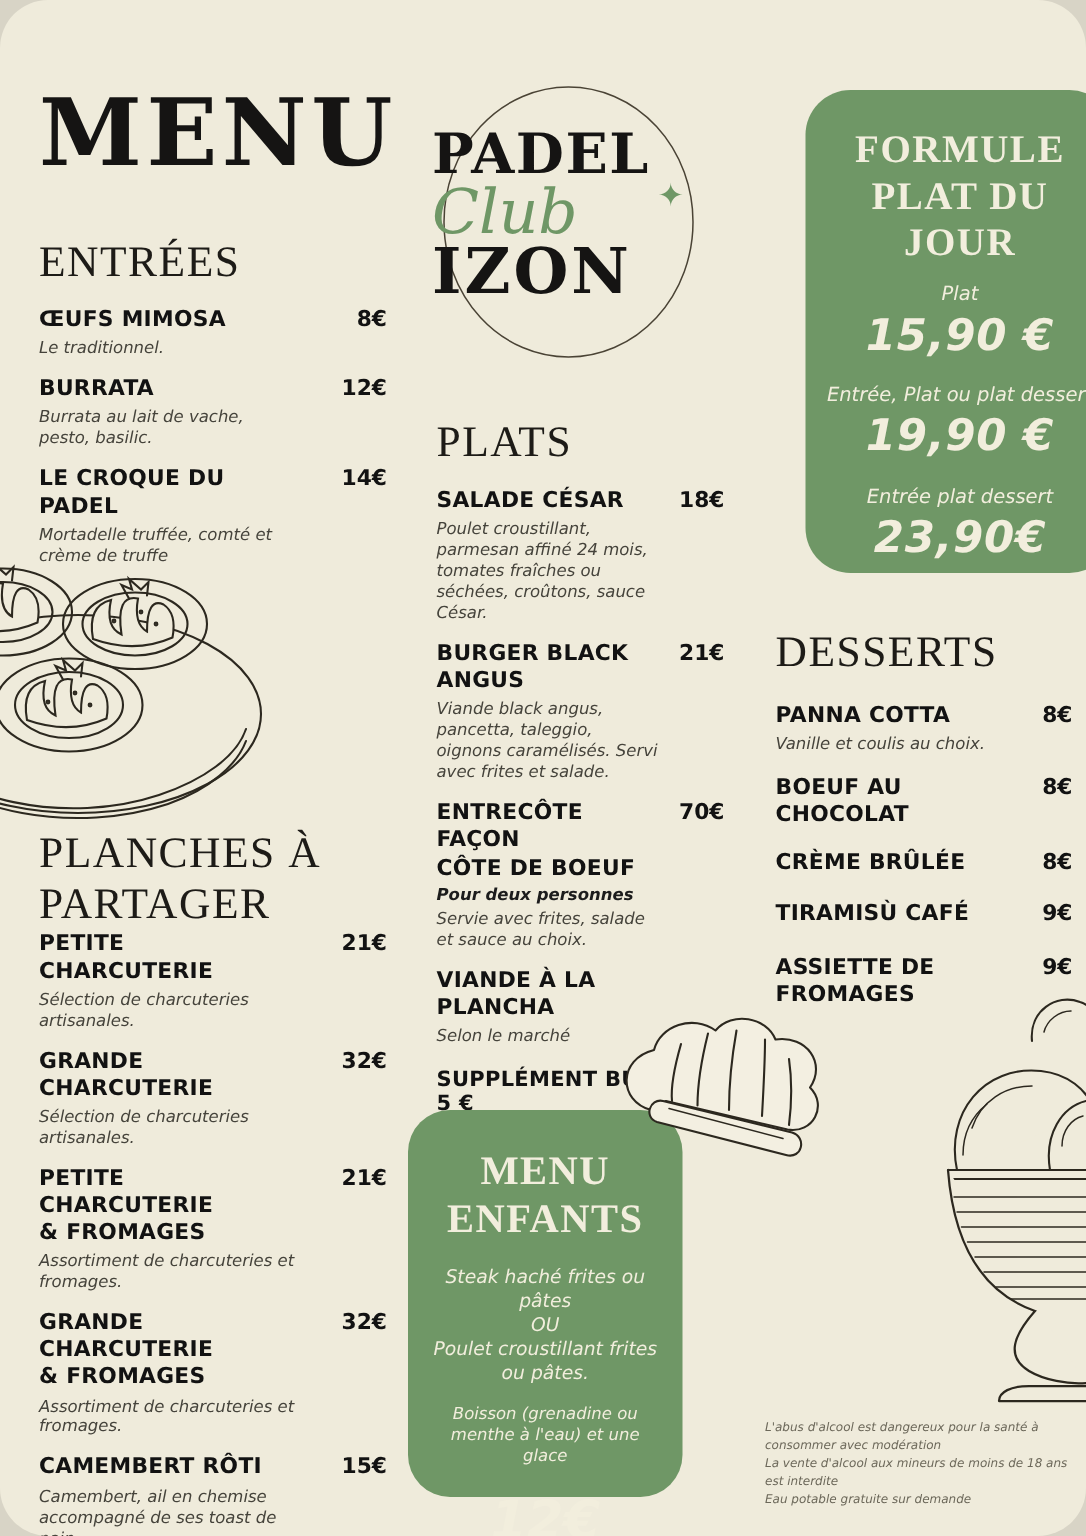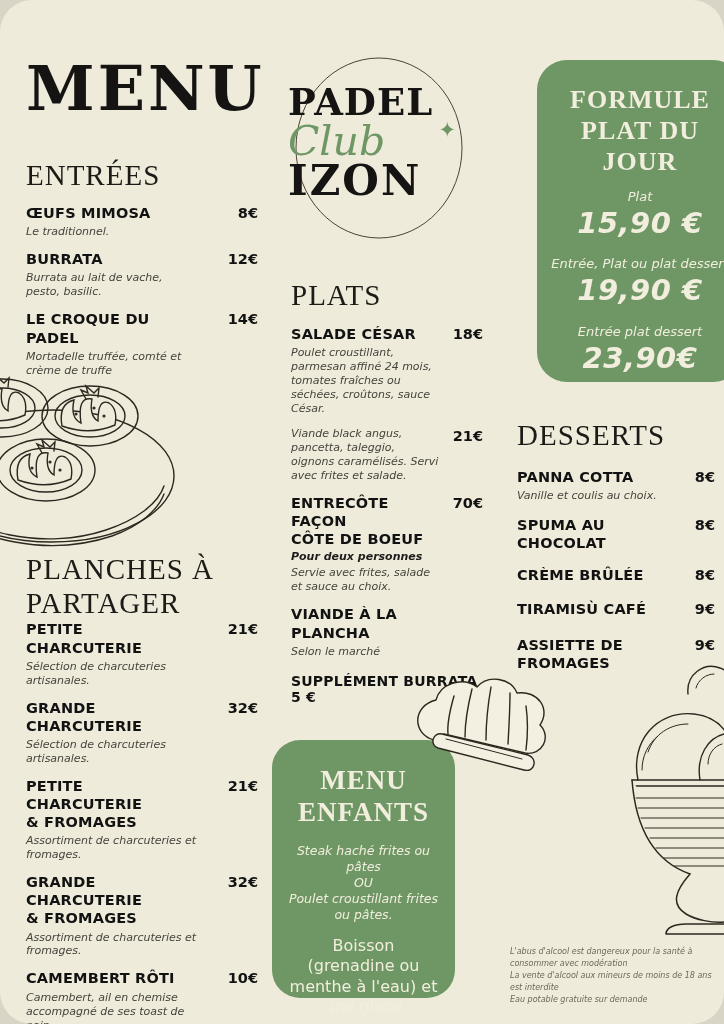--- a/index.html
+++ b/index.html
@@ -75,21 +75,21 @@
   
   .enfants{
     position:absolute;left:272px;top:740px;width:183px;height:258px;
     background:#6f9766;border-radius:28px;text-align:center;color:#f2eedd;
   }
   .enfants-head{
     font-family:"Liberation Serif","DejaVu Serif",serif;font-weight:700;
     font-size:27px;letter-spacing:1px;line-height:1.2;margin-top:24px;
   }
   .enfants-body{font-style:italic;font-size:12.5px;line-height:1.28;margin-top:14px;padding:0 14px;}
-  .enfants-body2{font-size:16px;line-height:1.28;margin-top:13px;padding:0 16px;}
+  .enfants-body2{font-style:italic;font-size:11px;line-height:1.28;margin-top:13px;padding:0 16px;}
   .enfants-price{font-style:italic;font-weight:700;font-size:35px;margin-top:16px;}
   
   .footer{
     position:absolute;left:510px;top:946px;width:206px;
     font-style:italic;font-size:8px;line-height:1.5;color:#6c685a;
   }
   
   .illus{position:absolute;}
   .illus svg{display:block;}
 </style>
@@ -187,34 +187,36 @@
       <div class="idesc" style="max-width:175px">Assortiment de charcuteries et fromages.</div>
     </div>
     <div class="item">
       <div class="iname pre">GRANDE CHARCUTERIE
 &amp; FROMAGES</div>
       <div class="iprice">32€</div>
       <div class="idesc" style="max-width:175px">Assortiment de charcuteries et fromages.</div>
     </div>
     <div class="item">
       <div class="iname">CAMEMBERT RÔTI</div>
-      <div class="iprice">10€</div>
+      <div class="iprice">15€</div>
       <div class="idesc">Camembert, ail en chemise accompagné de ses toast de pain.</div>
     </div>
 
   </div>
 
   <div class="col-mid-plats">
     <div class="sec-head">PLATS</div>
     <div class="item">
       <div class="iname">SALADE CÉSAR</div>
       <div class="iprice">18€</div>
       <div class="idesc">Poulet croustillant, parmesan affiné 24 mois, tomates fraîches ou séchées, croûtons, sauce César.</div>
     </div>
     <div class="item">
+      <div class="iname pre">BURGER BLACK
+ANGUS</div>
       <div class="iprice">21€</div>
       <div class="idesc">Viande black angus, pancetta, taleggio, oignons caramélisés. Servi avec frites et salade.</div>
     </div>
     <div class="item">
       <div class="iname pre">ENTRECÔTE FAÇON
 CÔTE DE BOEUF</div>
       <div class="iprice">70€</div>
       <div class="inote">Pour deux personnes</div>
       <div class="idesc" style="max-width:160px">Servie avec frites, salade et sauce au choix.</div>
     </div>
@@ -239,21 +241,21 @@
   </div>
 
   <div class="col-right-desserts">
     <div class="sec-head">DESSERTS</div>
     <div class="item dessert-item">
       <div class="iname">PANNA COTTA</div>
       <div class="iprice">8€</div>
       <div class="idesc">Vanille et coulis au choix.</div>
     </div>
     <div class="item dessert-item">
-      <div class="iname pre">SPUMA AU
+      <div class="iname pre">BOEUF AU
 CHOCOLAT</div>
       <div class="iprice">8€</div>
     </div>
     <div class="item dessert-item">
       <div class="iname">CRÈME BRÛLÉE</div>
       <div class="iprice">8€</div>
     </div>
     <div class="item dessert-item" style="margin-top:16px">
       <div class="iname">TIRAMISÙ CAFÉ</div>
       <div class="iprice">9€</div>

